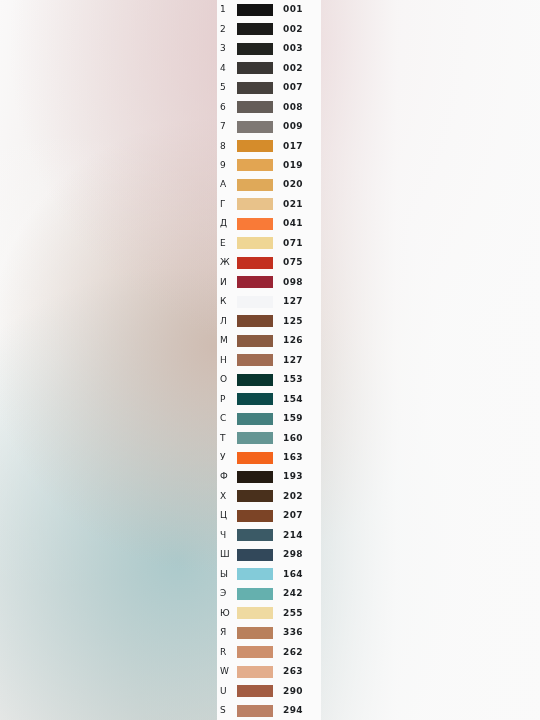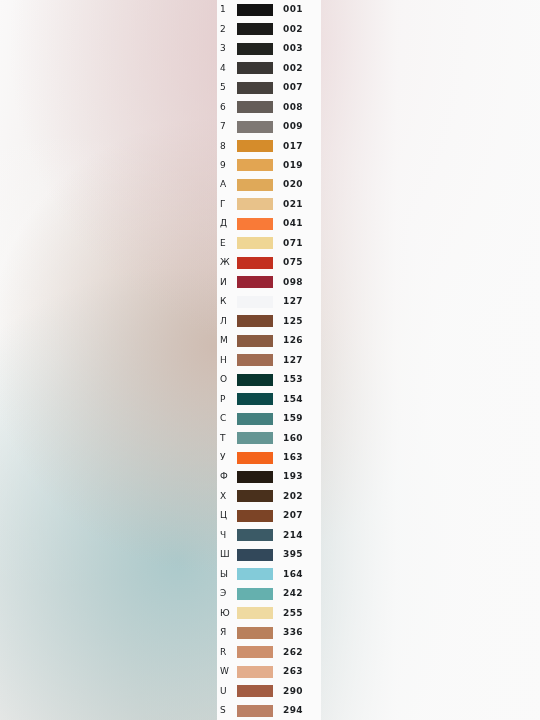--- a/index.html
+++ b/index.html
@@ -236,21 +236,21 @@
           <div class="row-code">207</div>
         </div>
         <div class="row">
           <div class="row-label">Ч</div>
           <div class="row-swatch" style="background-color: rgb(59, 90, 102);"></div>
           <div class="row-code">214</div>
         </div>
         <div class="row">
           <div class="row-label">Ш</div>
           <div class="row-swatch" style="background-color: rgb(50, 72, 90);"></div>
-          <div class="row-code">395</div>
+          <div class="row-code">298</div>
         </div>
         <div class="row">
           <div class="row-label">Ы</div>
           <div class="row-swatch" style="background-color: rgb(131, 203, 217);"></div>
           <div class="row-code">164</div>
         </div>
         <div class="row">
           <div class="row-label">Э</div>
           <div class="row-swatch" style="background-color: rgb(101, 176, 174);"></div>
           <div class="row-code">242</div>

